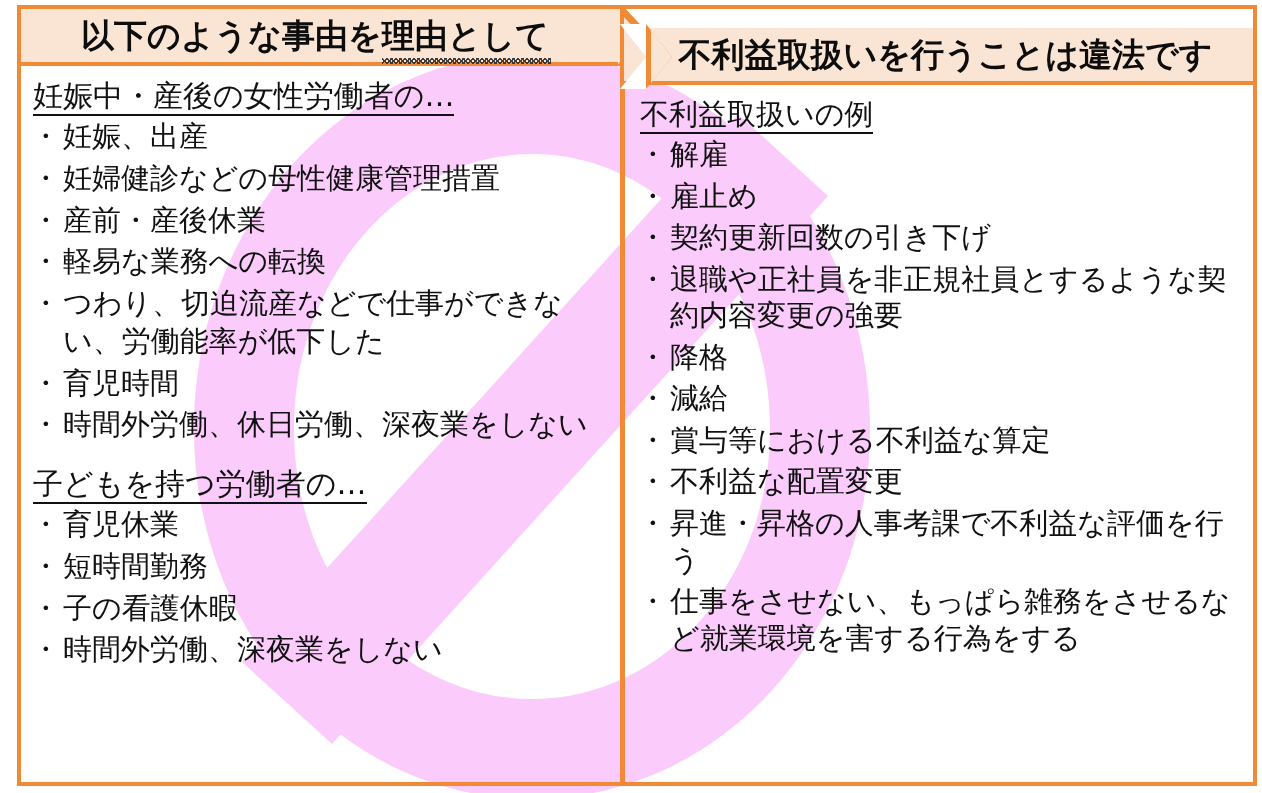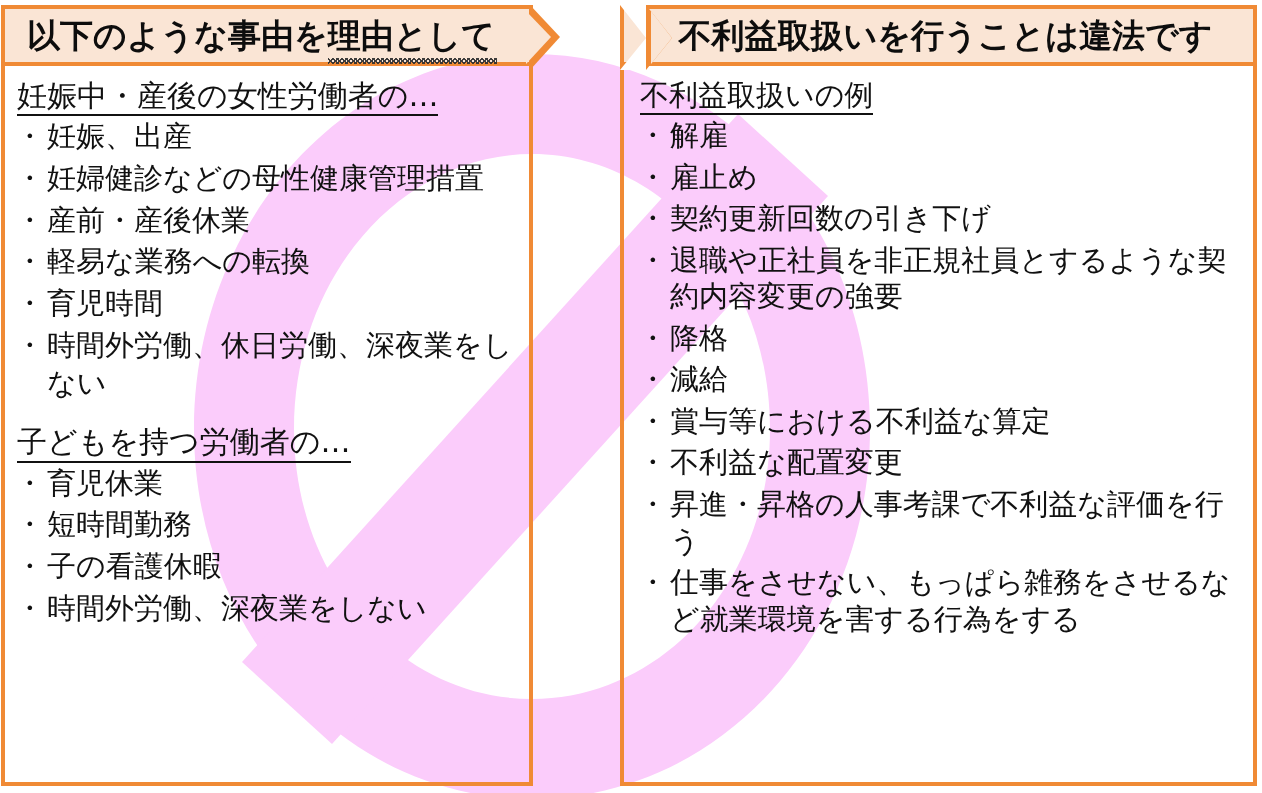--- a/index.html
+++ b/index.html
@@ -30,37 +30,37 @@
   
   .panel{
     position:absolute;
     top:5px;
     height:781px;
     box-sizing:border-box;
     border:4px solid #F08A35;
     background:transparent;
     z-index:2;
   }
-  #panel-left{ left:1px;  width:532px; }
+  #panel-left{ left:17px;  width:608px; }
   #panel-right{ left:620px; width:637px; }
 
   
   .panel-header{
     position:relative;
     height:57px;
     background:#FAE5D5;
     border-bottom:4px solid #F08A35;
     box-sizing:border-box;
     display:flex;
     align-items:center;
     justify-content:center;
     overflow:visible;
   }
   #panel-left .panel-header{ padding-left:18px; padding-right:30px; }
-  #panel-right .panel-header{ padding-left:28px; padding-right:14px; }
+  #panel-right .panel-header{ padding-left:28px; padding-right:14px;margin-top:19px; }
 
   .panel-title{
     font-weight:bold;
     font-size:33px;
     letter-spacing:0px;
     color:#0d0d0d;
     white-space:nowrap;
     line-height:1;
     position:relative;
   }
@@ -209,20 +209,21 @@
 
     <div class="panel-body">
 
       <div class="group-heading">妊娠中・産後の女性労働者の…</div>
 
       <ul class="bullets">
         <li>妊娠、出産</li>
         <li>妊婦健診などの母性健康管理措置</li>
         <li>産前・産後休業</li>
         <li>軽易な業務への転換</li>
+        <li>つわり、切迫流産などで仕事ができない、労働能率が低下した</li>
         <li>育児時間</li>
         <li>時間外労働、休日労働、深夜業をしない</li>
       </ul>
 
       <div class="gap"></div>
 
       <div class="group-heading">子どもを持つ労働者の…</div>
 
       <ul class="bullets">
         <li>育児休業</li>

